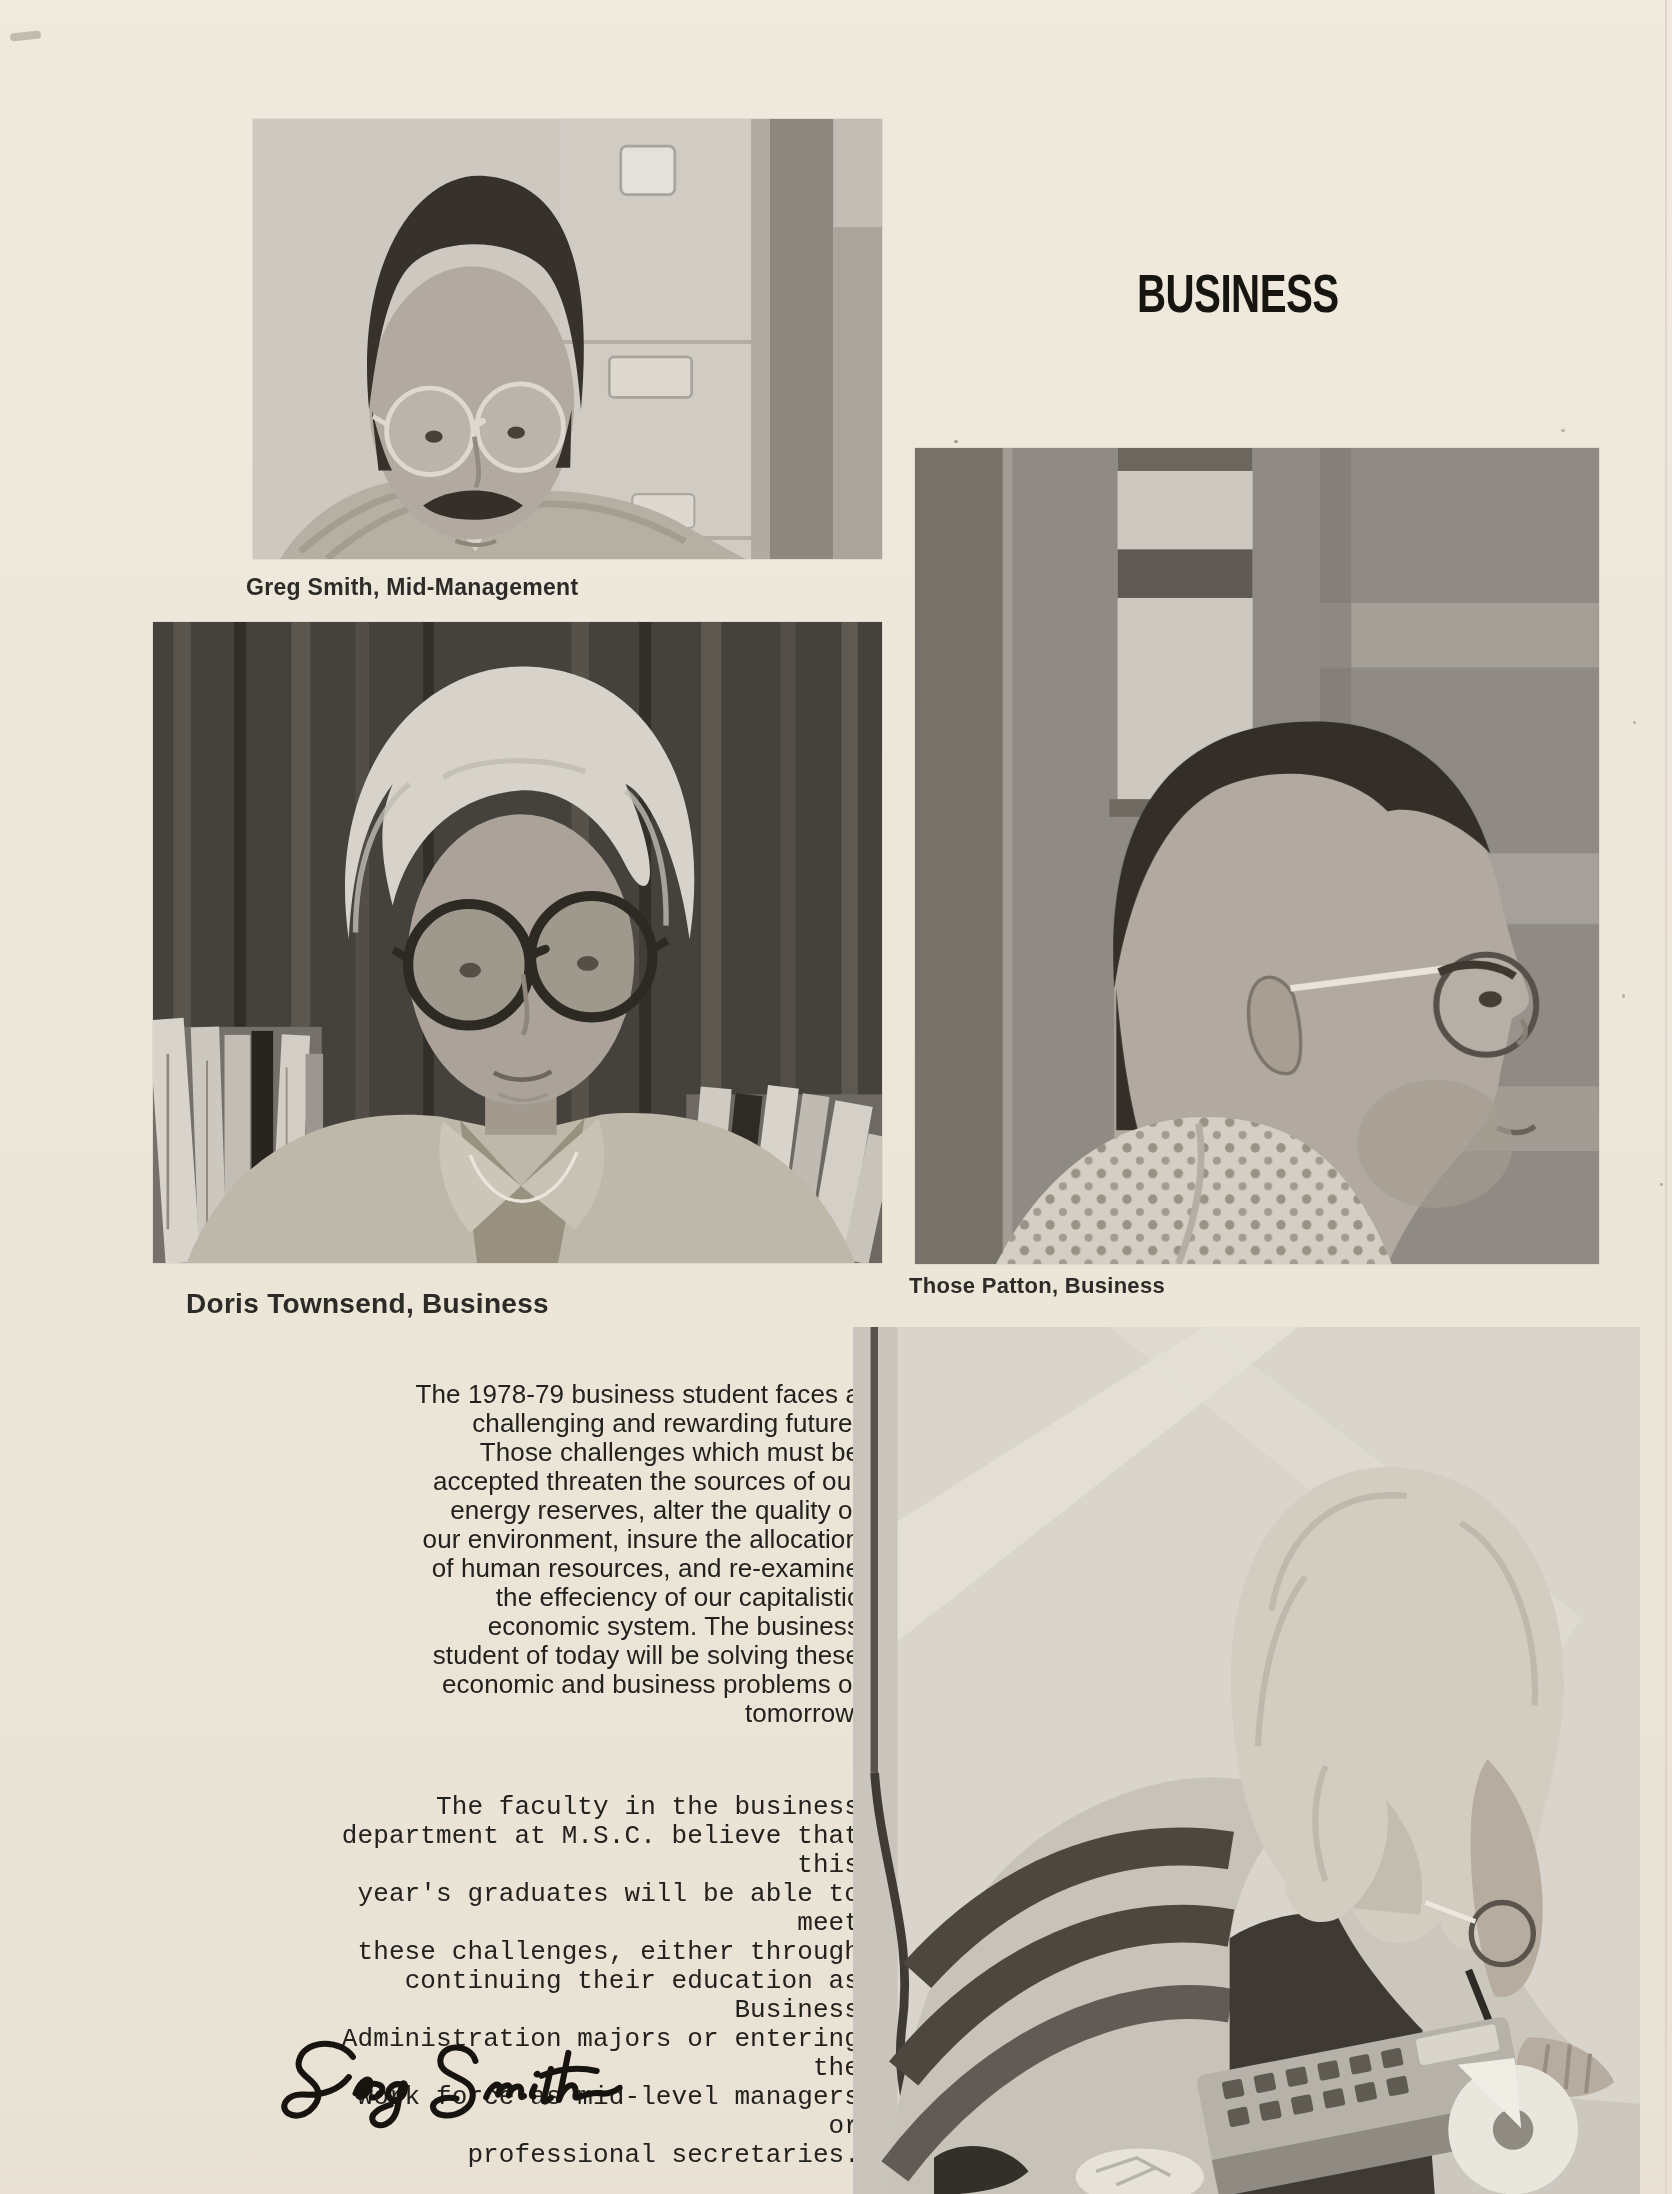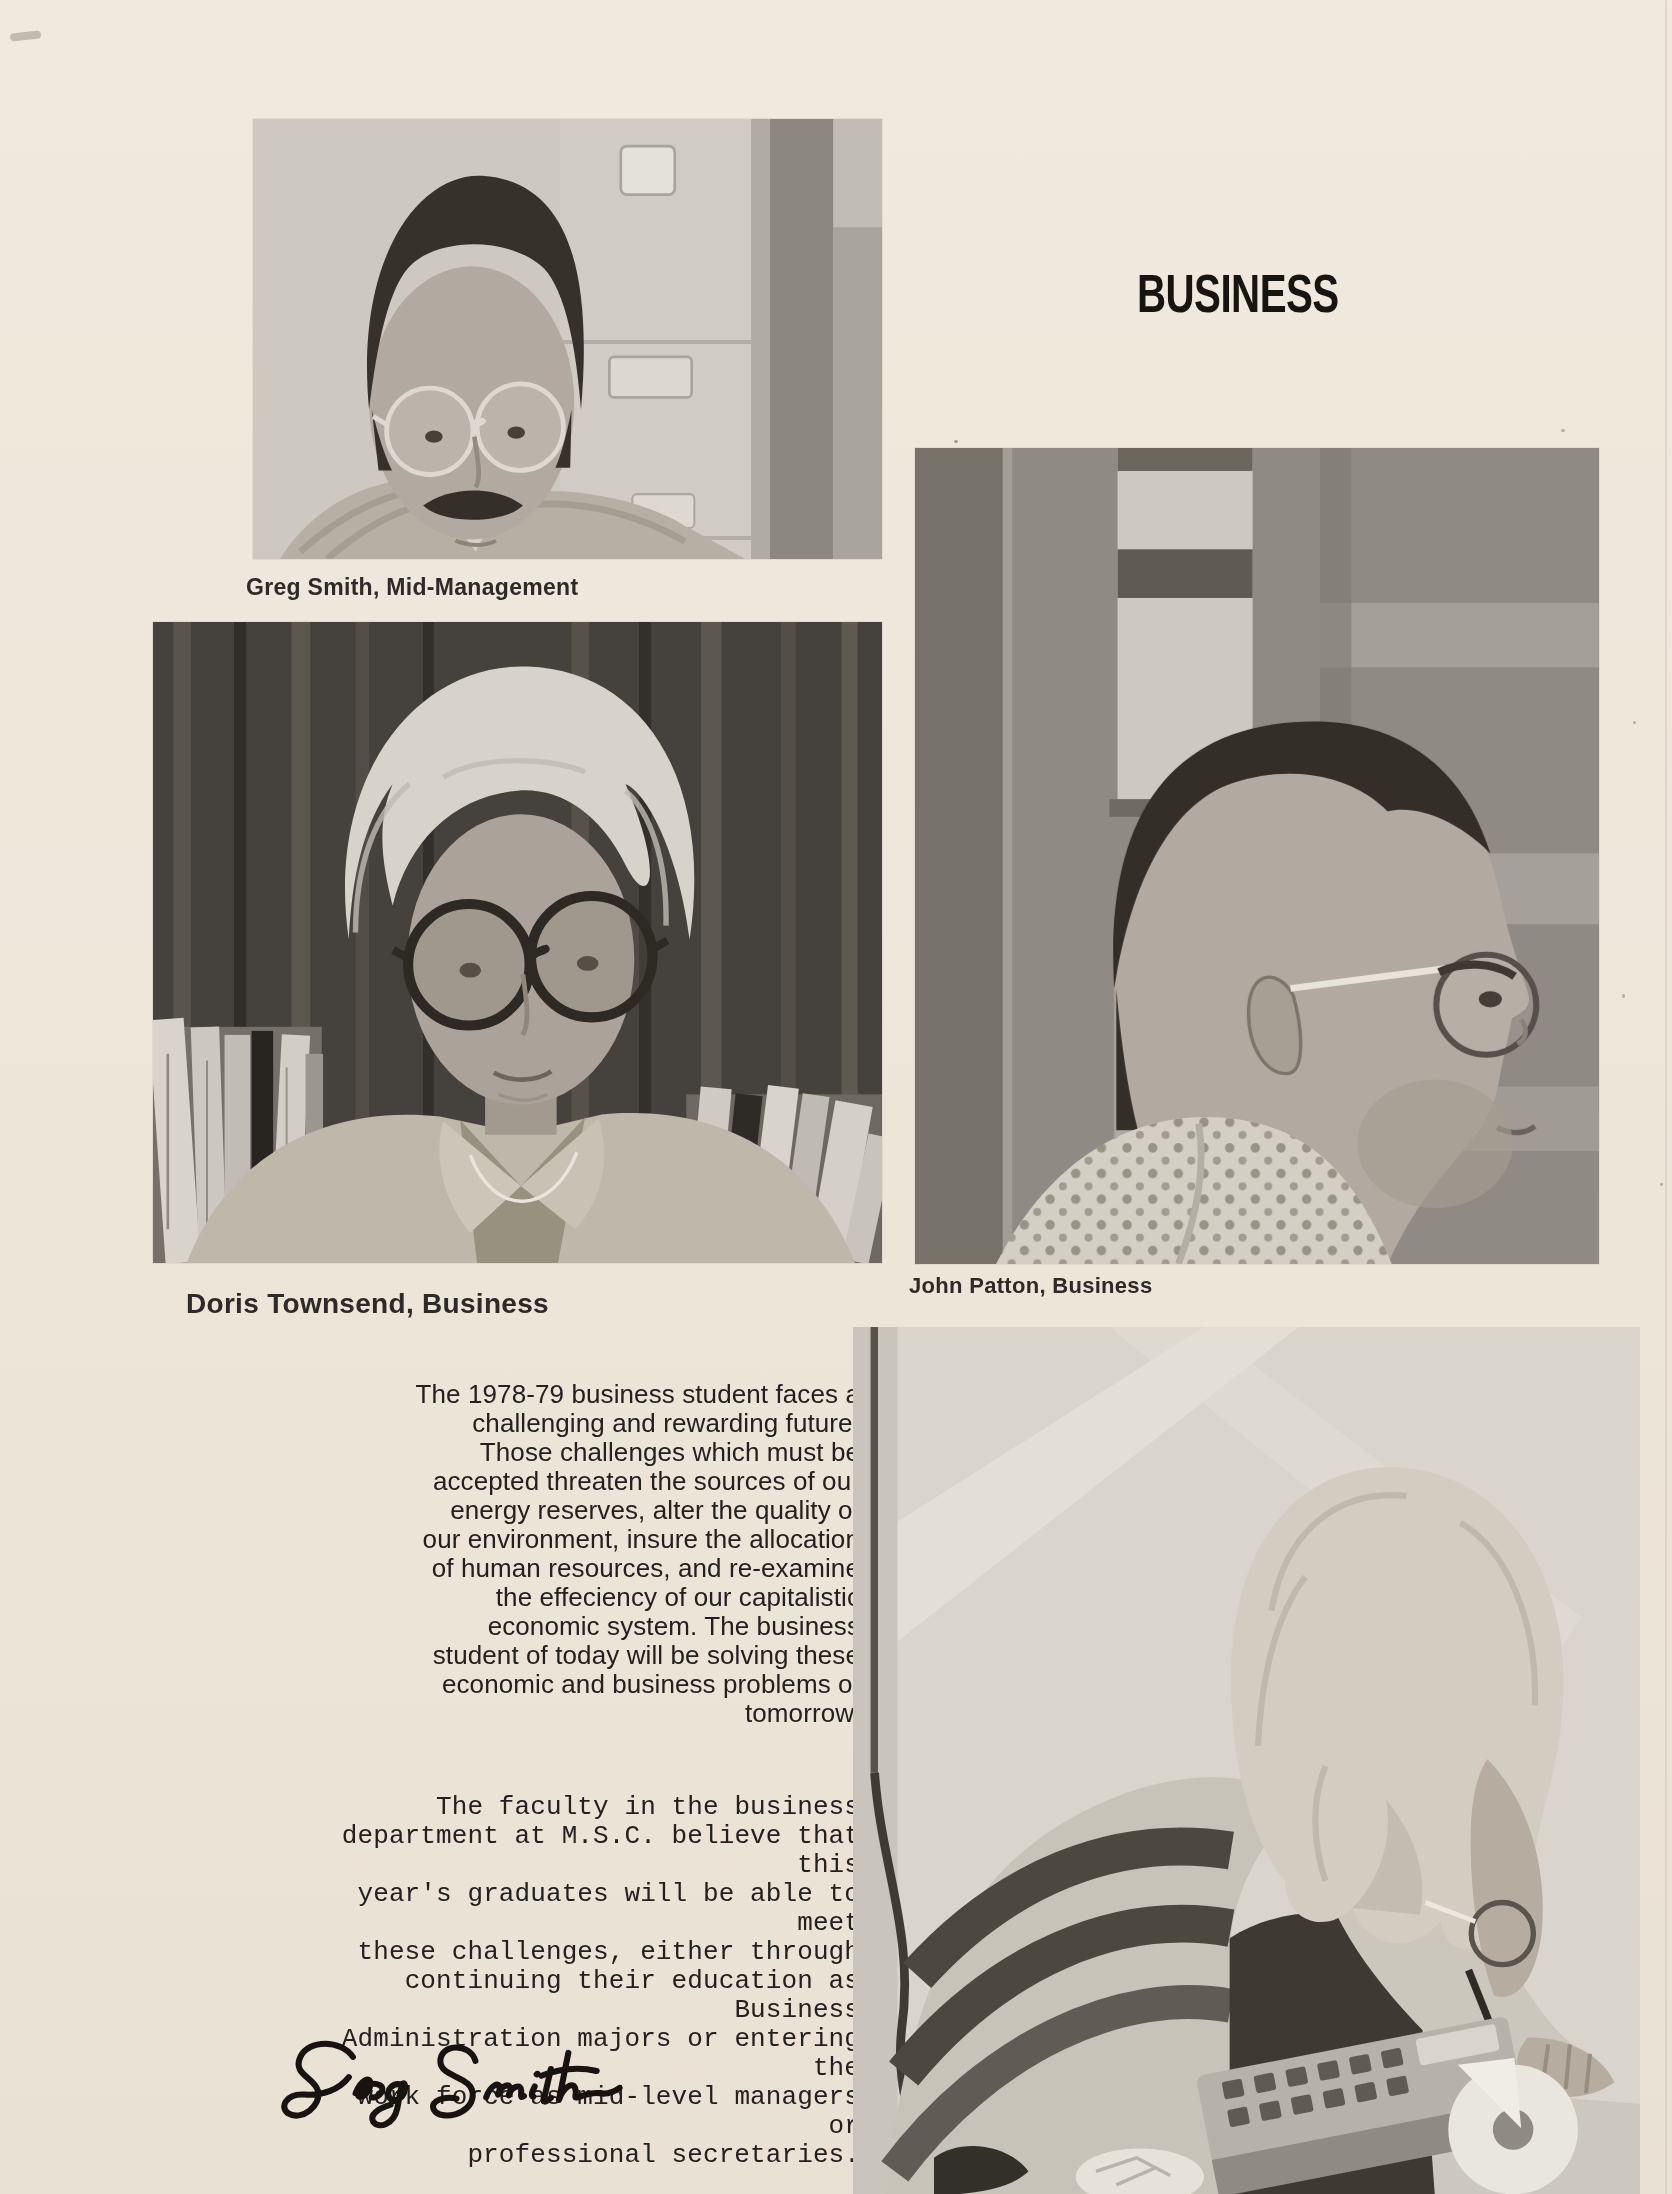--- a/index.html
+++ b/index.html
@@ -219,21 +219,21 @@
 
       <path d="M898,846 C908,862 906,874 892,882" fill="none" stroke="#8a8176" stroke-width="7"></path>
       <path d="M862,1006 C886,1018 906,1014 918,1004" fill="none" stroke="#6b635a" stroke-width="8"></path>
       <ellipse cx="770" cy="1030" rx="115" ry="95" fill="#a59c90" opacity=".65"></ellipse>
 
       <path d="M120,1208 C200,1050 330,972 480,994 C575,1008 650,1066 706,1208 Z" fill="#d4cfc4"></path>
       <path d="M120,1208 C200,1050 330,972 480,994 C575,1008 650,1066 706,1208 Z" fill="url(#jp-dots)" opacity=".85"></path>
       <path d="M420,1000 C430,1060 420,1130 390,1208" fill="none" stroke="#b4afa4" stroke-width="10"></path>
     </svg>
   </figure>
-  <div class="caption caption-john">John Patton, Business</div>
+  <div class="caption caption-john">Those Patton, Business</div>
 
   <div class="article">
     <p>The 1978-79 business student faces a
 challenging and rewarding future.
 Those challenges which must be
 accepted threaten the sources of our
 energy reserves, alter the quality of
 our environment, insure the allocation
 of human resources, and re-examine
 the effeciency of our capitalistic

